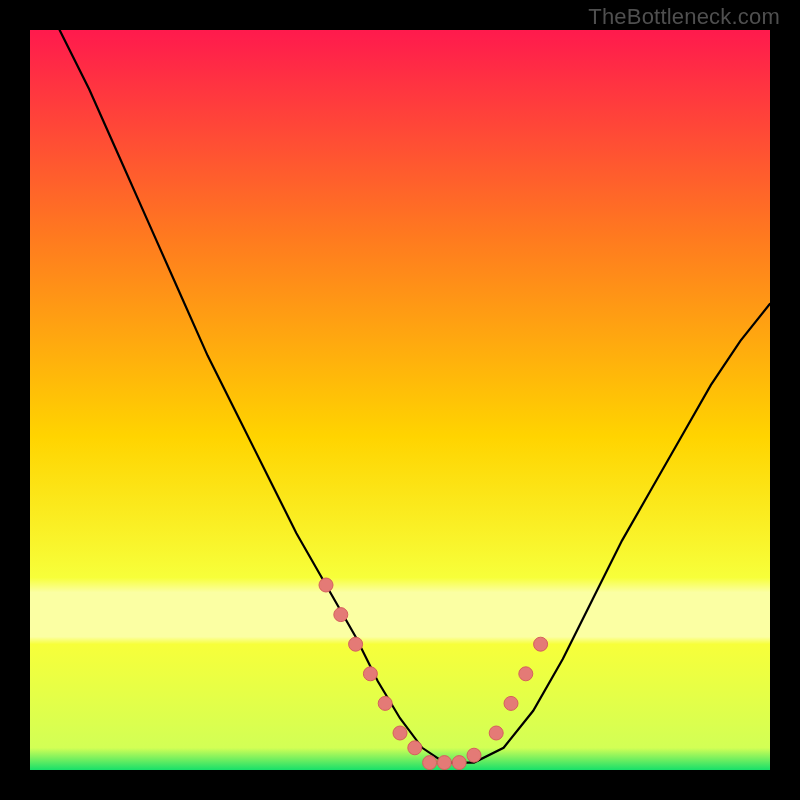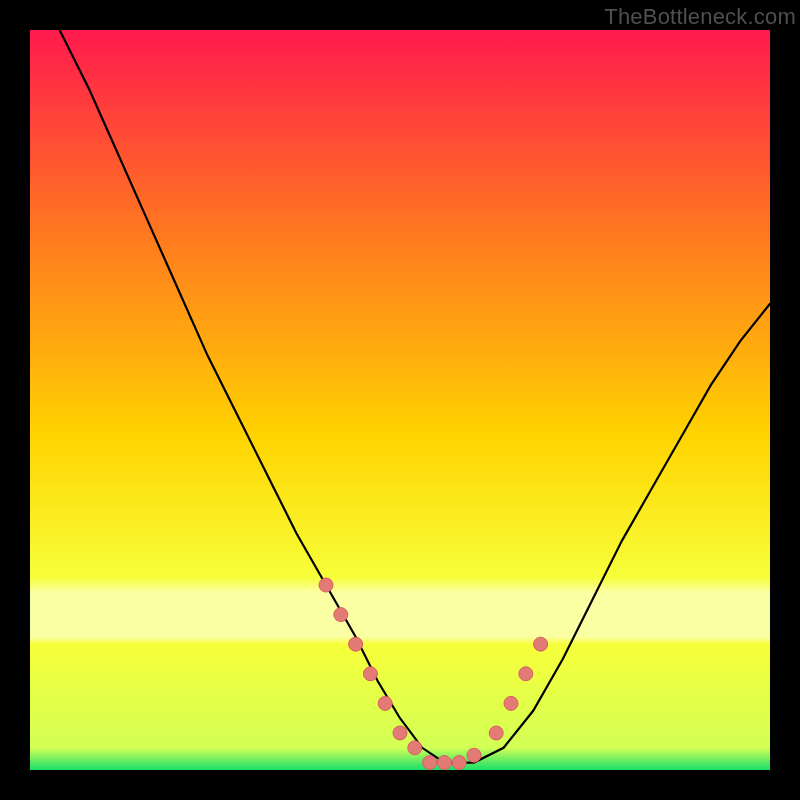--- a/index.html
+++ b/index.html
@@ -20,21 +20,21 @@
   .plot {
     position: absolute;
     left: 30px;
     top: 30px;
     width: 740px;
     height: 740px;
   }
   .watermark {
     position: absolute;
     top: 4px;
-    right: 4px;
+    right: 20px;
     color: #4f4f4f;
     font-size: 22px;
     font-weight: 500;
     letter-spacing: 0.2px;
     pointer-events: none;
   }
   svg { display: block; }
 </style>
 </head>
 <body>

